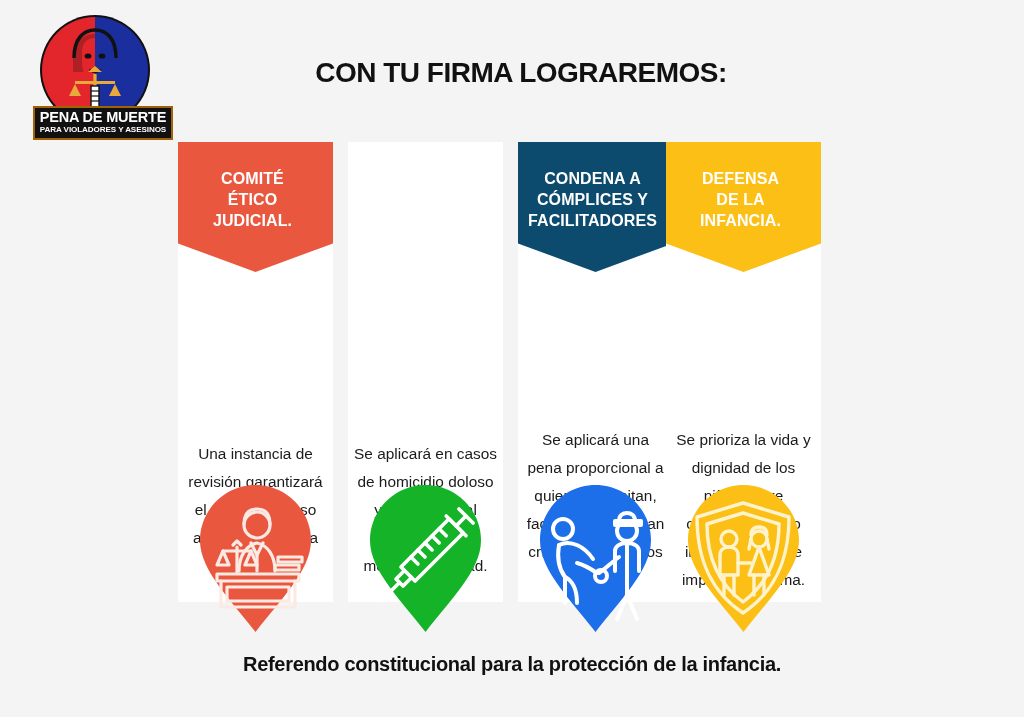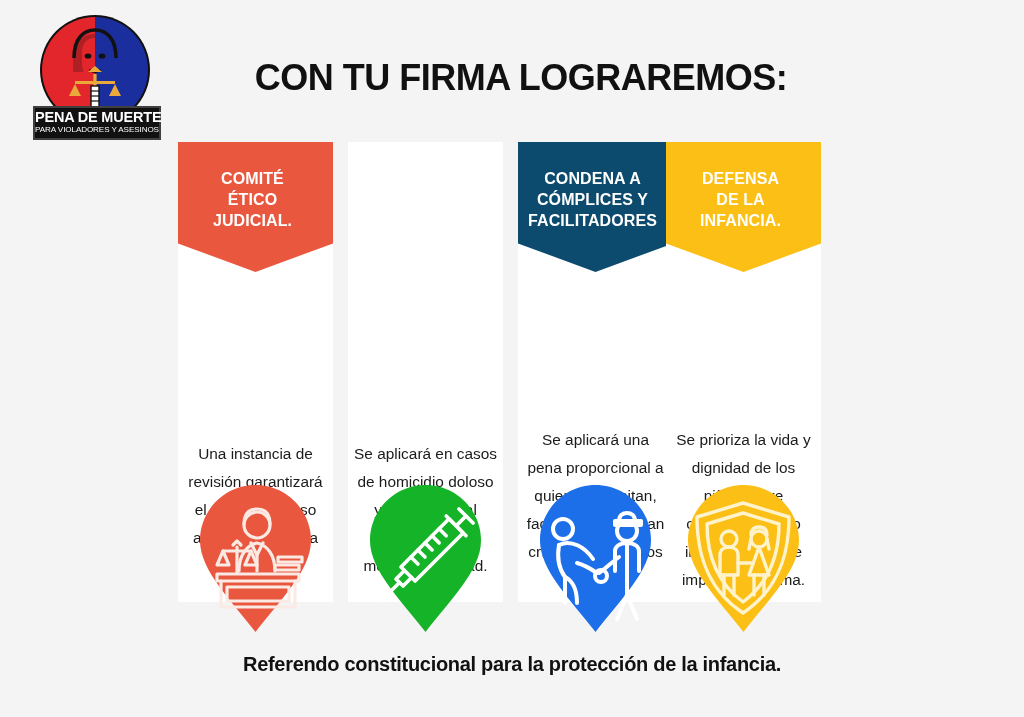--- a/index.html
+++ b/index.html
@@ -21,52 +21,52 @@
     left: 30px;
     top: 12px;
     width: 130px;
     height: 128px;
   }
   #logo .logo-svg { display: block; }
   #logo .logo-plate {
     position: absolute;
     left: 3px;
     bottom: 0px;
-    width: 128px;
+    width: 140px;
     background: #111111;
-    border: 2px solid #404040;
+    border: 2px solid #a16207;
     text-align: center;
     padding: 2px 0 3px 0;
     box-sizing: border-box;
   }
   #logo .logo-line1 {
     color: #ffffff;
     font-size: 14.5px;
     font-weight: bold;
     letter-spacing: -0.2px;
     line-height: 15px;
     white-space: nowrap;
   }
   #logo .logo-line2 {
     color: #ffffff;
     font-size: 8.1px;
-    font-weight: normal;
+    font-weight: bold;
     letter-spacing: -0.1px;
     line-height: 10px;
     white-space: nowrap;
   }
 
   
   #page-title {
     position: absolute;
     left: 0;
     top: 57px;
     width: 1024px;
     text-align: center;
-    font-size: 36px;
+    font-size: 28px;
     font-weight: bold;
     color: #111111;
     letter-spacing: -0.5px;
     padding-left: 18px;
     box-sizing: border-box;
   }
 
   
   #cards {
     position: absolute;

